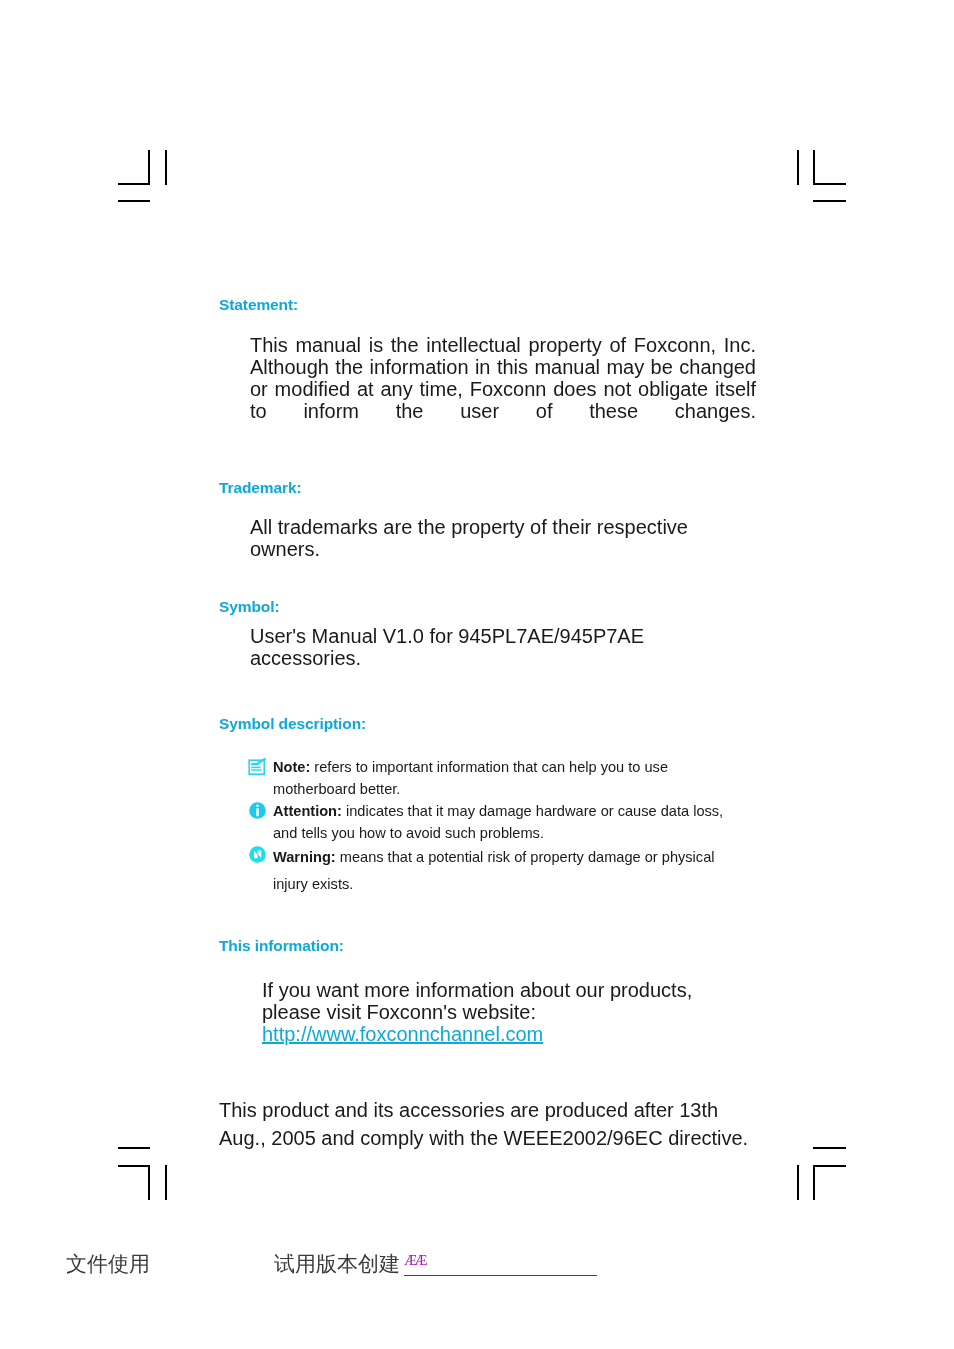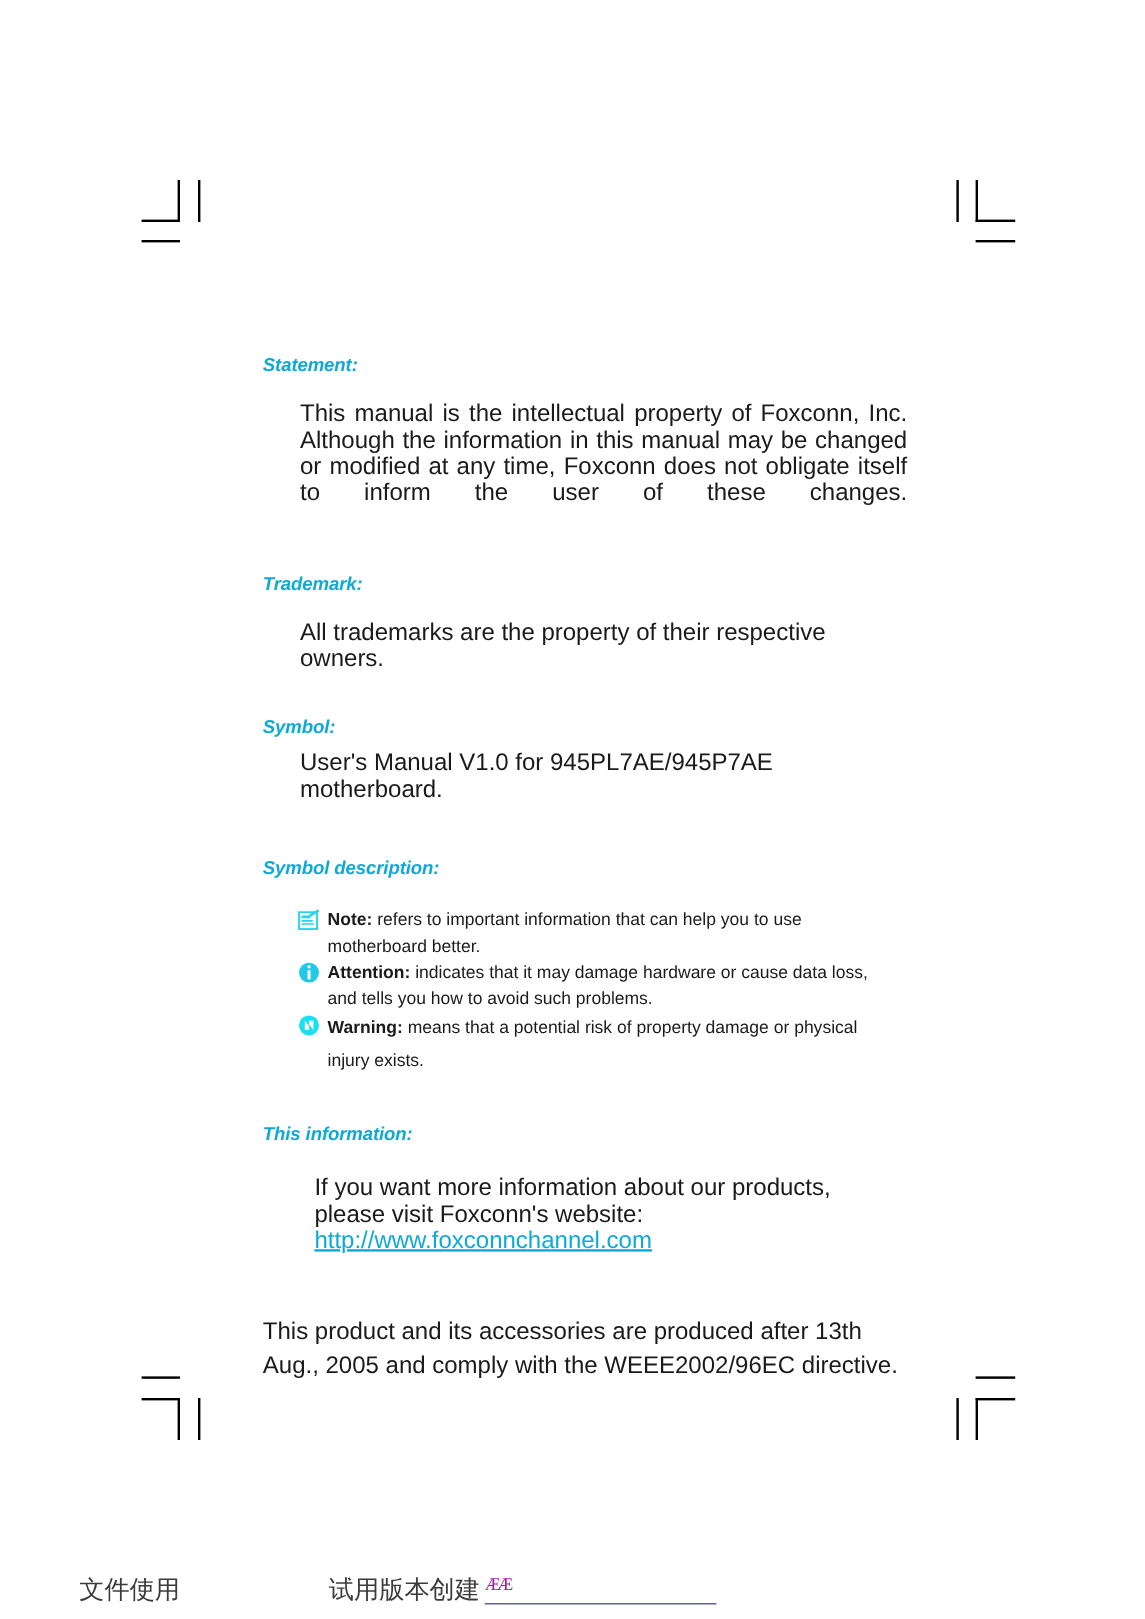--- a/index.html
+++ b/index.html
@@ -56,21 +56,20 @@
     top: 296px;
     width: 530px;
   }
 
   .section-heading {
     color: #0fa9d6;
     font-weight: bold;
     font-size: 15.5px;
     letter-spacing: -0.1px;
     margin: 0;
-    font-style: italic;
   }
 
   .body-text {
     font-size: 20px;
     line-height: 22px;
     color: #1a1a1a;
     margin: 0;
   }
 
   .indent { margin-left: 31px; }
@@ -112,21 +111,21 @@
 
   a.weblink {
     color: #0fa9d6;
     text-decoration: underline;
   }
 
   
   #footer {
     position: absolute;
     left: 0;
-    top: 1305px;
+    top: 1244px;
     width: 954px;
     height: 44px;
   }
   #footer .cn {
     position: absolute;
     font-family: "DejaVu Sans", sans-serif;
     font-size: 21px;
     color: #3b3b3b;
     white-space: nowrap;
   }
@@ -180,21 +179,21 @@
 
 <div id="content">
 
   <h2 class="section-heading">Statement:</h2>
   <p class="body-text indent blk-statement justified">This manual is the intellectual property of Foxconn, Inc. Although the information in this manual may be changed or modified at any time, Foxconn does not obligate itself to inform the user of these changes.</p>
 
   <h2 class="section-heading blk-trademark-h">Trademark:</h2>
   <p class="body-text indent blk-trademark-p">All trademarks are the property of their respective owners.</p>
 
   <h2 class="section-heading blk-version-h">Symbol:</h2>
-  <p class="body-text indent blk-version-p">User's Manual V1.0 for 945PL7AE/945P7AE motherboard.</p>
+  <p class="body-text indent blk-version-p">User's Manual V1.0 for 945PL7AE/945P7AE accessories.</p>
 
   <h2 class="section-heading blk-symbol-h">Symbol description:</h2>
 
   <div class="symbol-list">
 
     <div class="symbol-row">
       <span class="sym-icon">
         <svg width="19" height="19" viewBox="0 0 19 19">
           <rect x="1.2" y="3.2" width="15" height="14" fill="#ffffff" stroke="#2ad4ef" stroke-width="1.6"></rect>
           <path d="M3.2 6.0 L10.5 6.0 L10.5 8.3 L3.2 8.3 Z" fill="#2ad4ef"></path>

